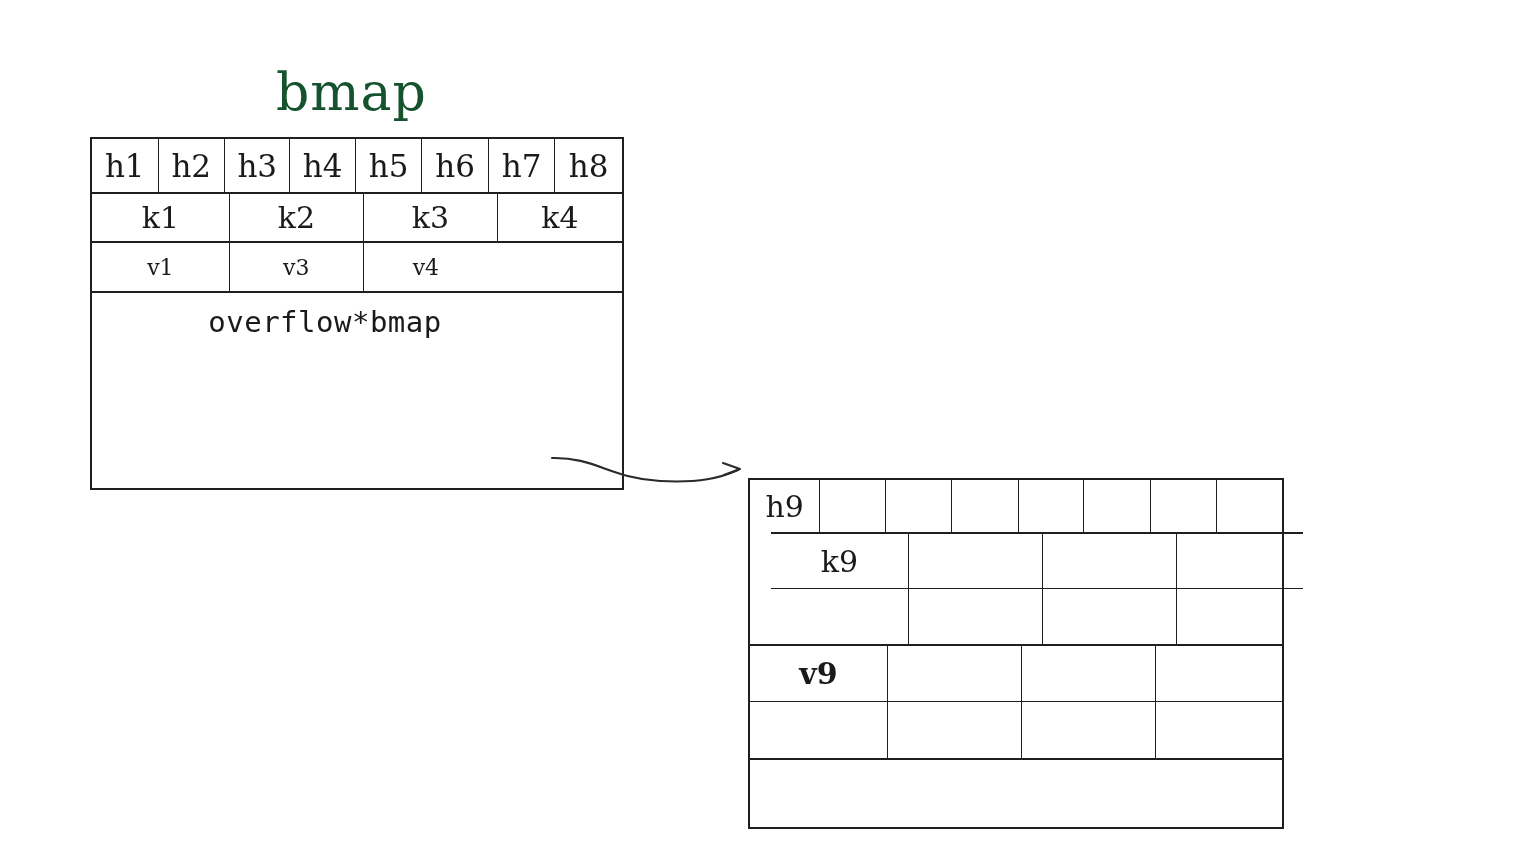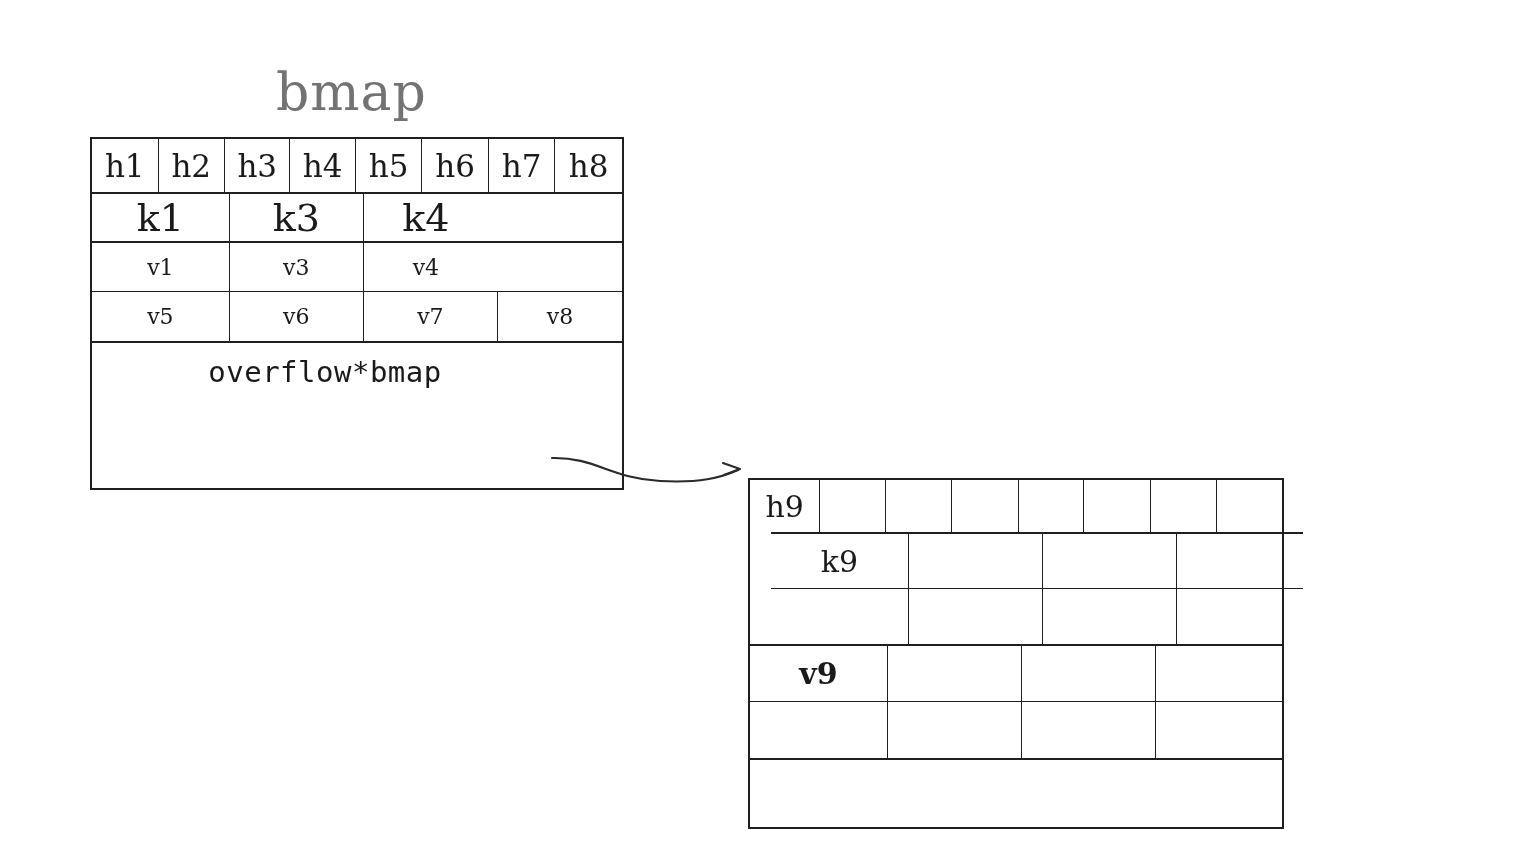--- a/index.html
+++ b/index.html
@@ -25,21 +25,21 @@
     font-family:"DejaVu Serif", serif;
     overflow:hidden;white-space:nowrap;
   }
   .cell:last-child{border-right:none;}
 
   
   #left-bucket{left:90px;top:137px;width:534px;height:353px;}
   #left-bucket .hrow{height:53px;}
   #left-bucket .hrow .cell{font-size:31px;}
   #left-bucket .krow{height:49px;}
-  #left-bucket .krow .cell{font-size:38px;}
+  #left-bucket .krow .cell{font-size:30px;}
   #left-bucket .vrow{height:50px;}
   #left-bucket .vrow .cell{font-size:22px;}
   #left-bucket .orow{height:60px;}
 
   .overflow-row{
     display:flex;align-items:center;justify-content:center;
     width:100%;box-sizing:border-box;
   }
   .overflow-label{
     font-family:"DejaVu Sans Mono", monospace;
@@ -57,21 +57,21 @@
   #right-bucket .krow .cell{font-size:30px;}
   #right-bucket .vrow{height:57px;}
   #right-bucket .vrow .cell{font-size:30px;font-weight:bold;}
   #right-bucket .orow{height:65px;}
 
   
   #bmap-title{
     position:absolute;left:276px;top:66px;
     font-family:"DejaVu Serif", serif;
     font-size:52px;line-height:1;
-    letter-spacing:1px;color:#737373;
+    letter-spacing:1px;color:#14532d;
   }
 
   
   #overflow-arrow{position:absolute;left:540px;top:430px;width:220px;height:80px;}
 
   
   #top-artifact{
     position:absolute;right:8px;top:2px;
     font-family:"DejaVu Sans", sans-serif;
     font-size:11px;color:#f3f3f3;
@@ -95,37 +95,32 @@
       <div class="cell" style="width:12.35%">h3</div>
       <div class="cell" style="width:12.35%">h4</div>
       <div class="cell" style="width:12.55%">h5</div>
       <div class="cell" style="width:12.55%">h6</div>
       <div class="cell" style="width:12.55%">h7</div>
       <div class="cell" style="width:12.55%">h8</div>
     </div>
 
     <div class="row krow sep-top">
       <div class="cell" style="width:26%">k1</div>
+      <div class="cell" style="width:25.3%">k2</div>
       <div class="cell" style="width:25.3%">k3</div>
       <div class="cell" style="width:23.4%">k4</div>
     </div>
 
 
     <div class="row vrow sep-top">
       <div class="cell" style="width:26%">v1</div>
       <div class="cell" style="width:25.3%">v3</div>
       <div class="cell" style="width:23.4%">v4</div>
     </div>
 
-    <div class="row vrow sep-thin">
-      <div class="cell" style="width:26%">v5</div>
-      <div class="cell" style="width:25.3%">v6</div>
-      <div class="cell" style="width:25.3%">v7</div>
-      <div class="cell" style="width:23.4%">v8</div>
-    </div>
 
     <div class="row orow sep-top">
       <div class="overflow-row">
         <div class="overflow-label">
           <span>overflow</span>
           <span>*bmap</span>
         </div>
       </div>
     </div>
   </div>

